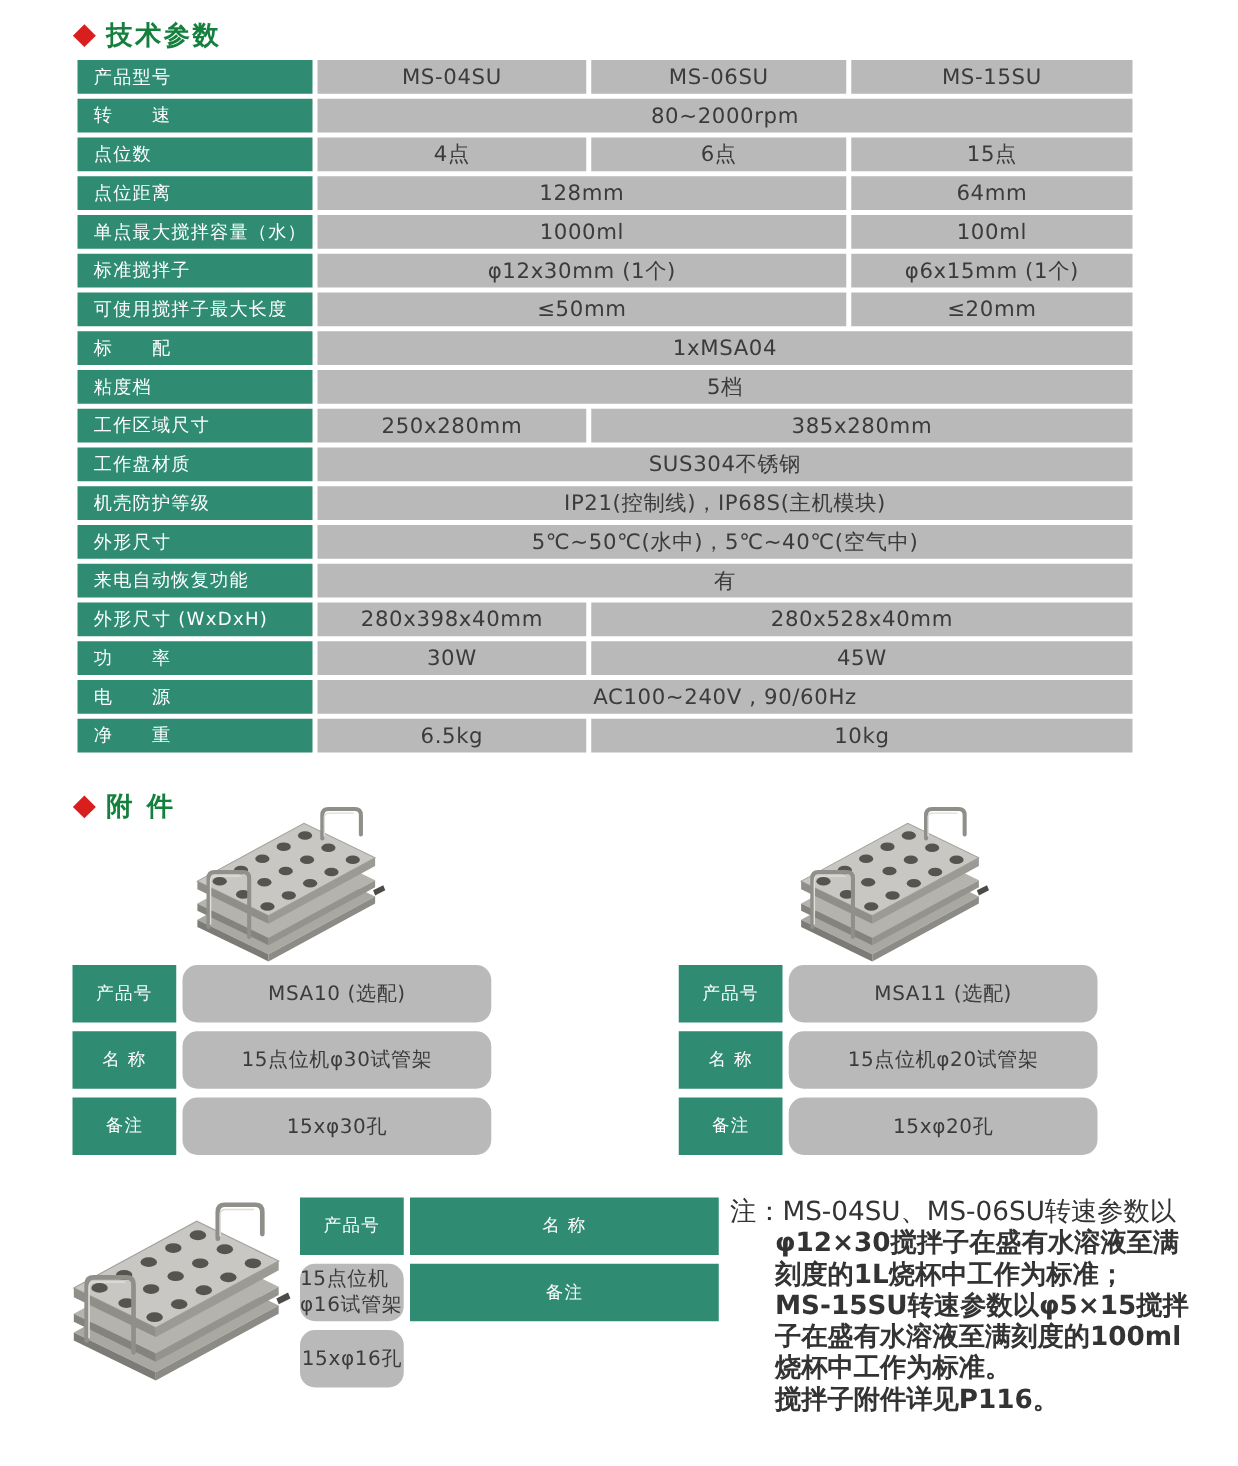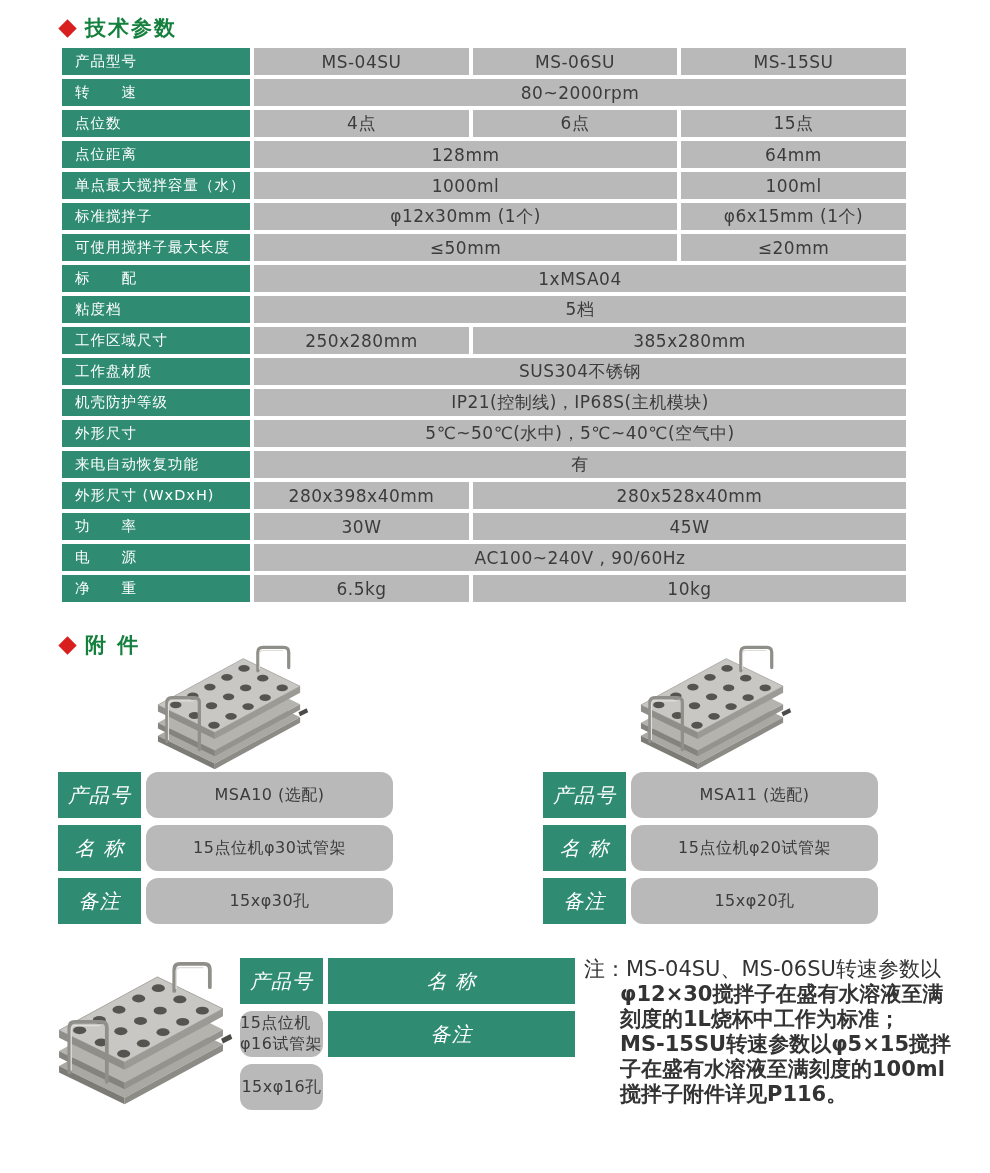--- a/index.html
+++ b/index.html
@@ -21,21 +21,21 @@
   
   .spec-table{position:absolute;left:62px;top:48px;width:846px;}
   .srow{display:grid;grid-template-columns:188px 215px 204px 225px;column-gap:4px;height:27px;margin-bottom:4px;}
   .sl{background:var(--green);color:#fff;font-size:14.5px;display:flex;align-items:center;padding-left:13px;letter-spacing:1px;}
   .sc{background:var(--gray);color:var(--text-dark);font-size:17px;display:flex;align-items:center;justify-content:center;letter-spacing:0.5px;}
   .sp2{grid-column:span 2;}
   .sp3{grid-column:span 3;}
 
   
   .acc{position:absolute;display:grid;grid-template-columns:83px 247px;column-gap:5px;row-gap:7px;grid-auto-rows:46px;}
-  .al{background:var(--green);color:#fff;font-size:20px;display:flex;align-items:center;justify-content:center;letter-spacing:1px;font-style:italic;}
+  .al{background:var(--green);color:#fff;font-size:14px;display:flex;align-items:center;justify-content:center;letter-spacing:1px;}
   .av{background:var(--gray);color:var(--text-dark);font-size:16px;display:flex;align-items:center;justify-content:center;letter-spacing:0.5px;border-radius:12px;}
   #acc-msa10{left:58px;top:772px;}
   #acc-msa11{left:543px;top:772px;}
   #acc-msa12{left:240px;top:958px;}
 
   
   .rack{position:absolute;}
   #rack-1{left:142px;top:644px;width:174px;height:130px;}
   #rack-2{left:625px;top:644px;width:174px;height:130px;}
   #rack-3{left:45px;top:960px;width:192px;height:150px;}
@@ -224,16 +224,17 @@
     <div class="al">备注</div>
     <div class="av">15xφ16孔</div>
   </div>
 
   <div class="note">
     <div>注：MS-04SU、MS-06SU转速参数以</div>
     <div class="ind">φ12×30搅拌子在盛有水溶液至满</div>
     <div class="ind">刻度的1L烧杯中工作为标准；</div>
     <div class="ind">MS-15SU转速参数以φ5×15搅拌</div>
     <div class="ind">子在盛有水溶液至满刻度的100ml</div>
+    <div class="ind">烧杯中工作为标准。</div>
     <div class="ind">搅拌子附件详见P116。</div>
   </div>
 
 </div>
 
 </body></html>

